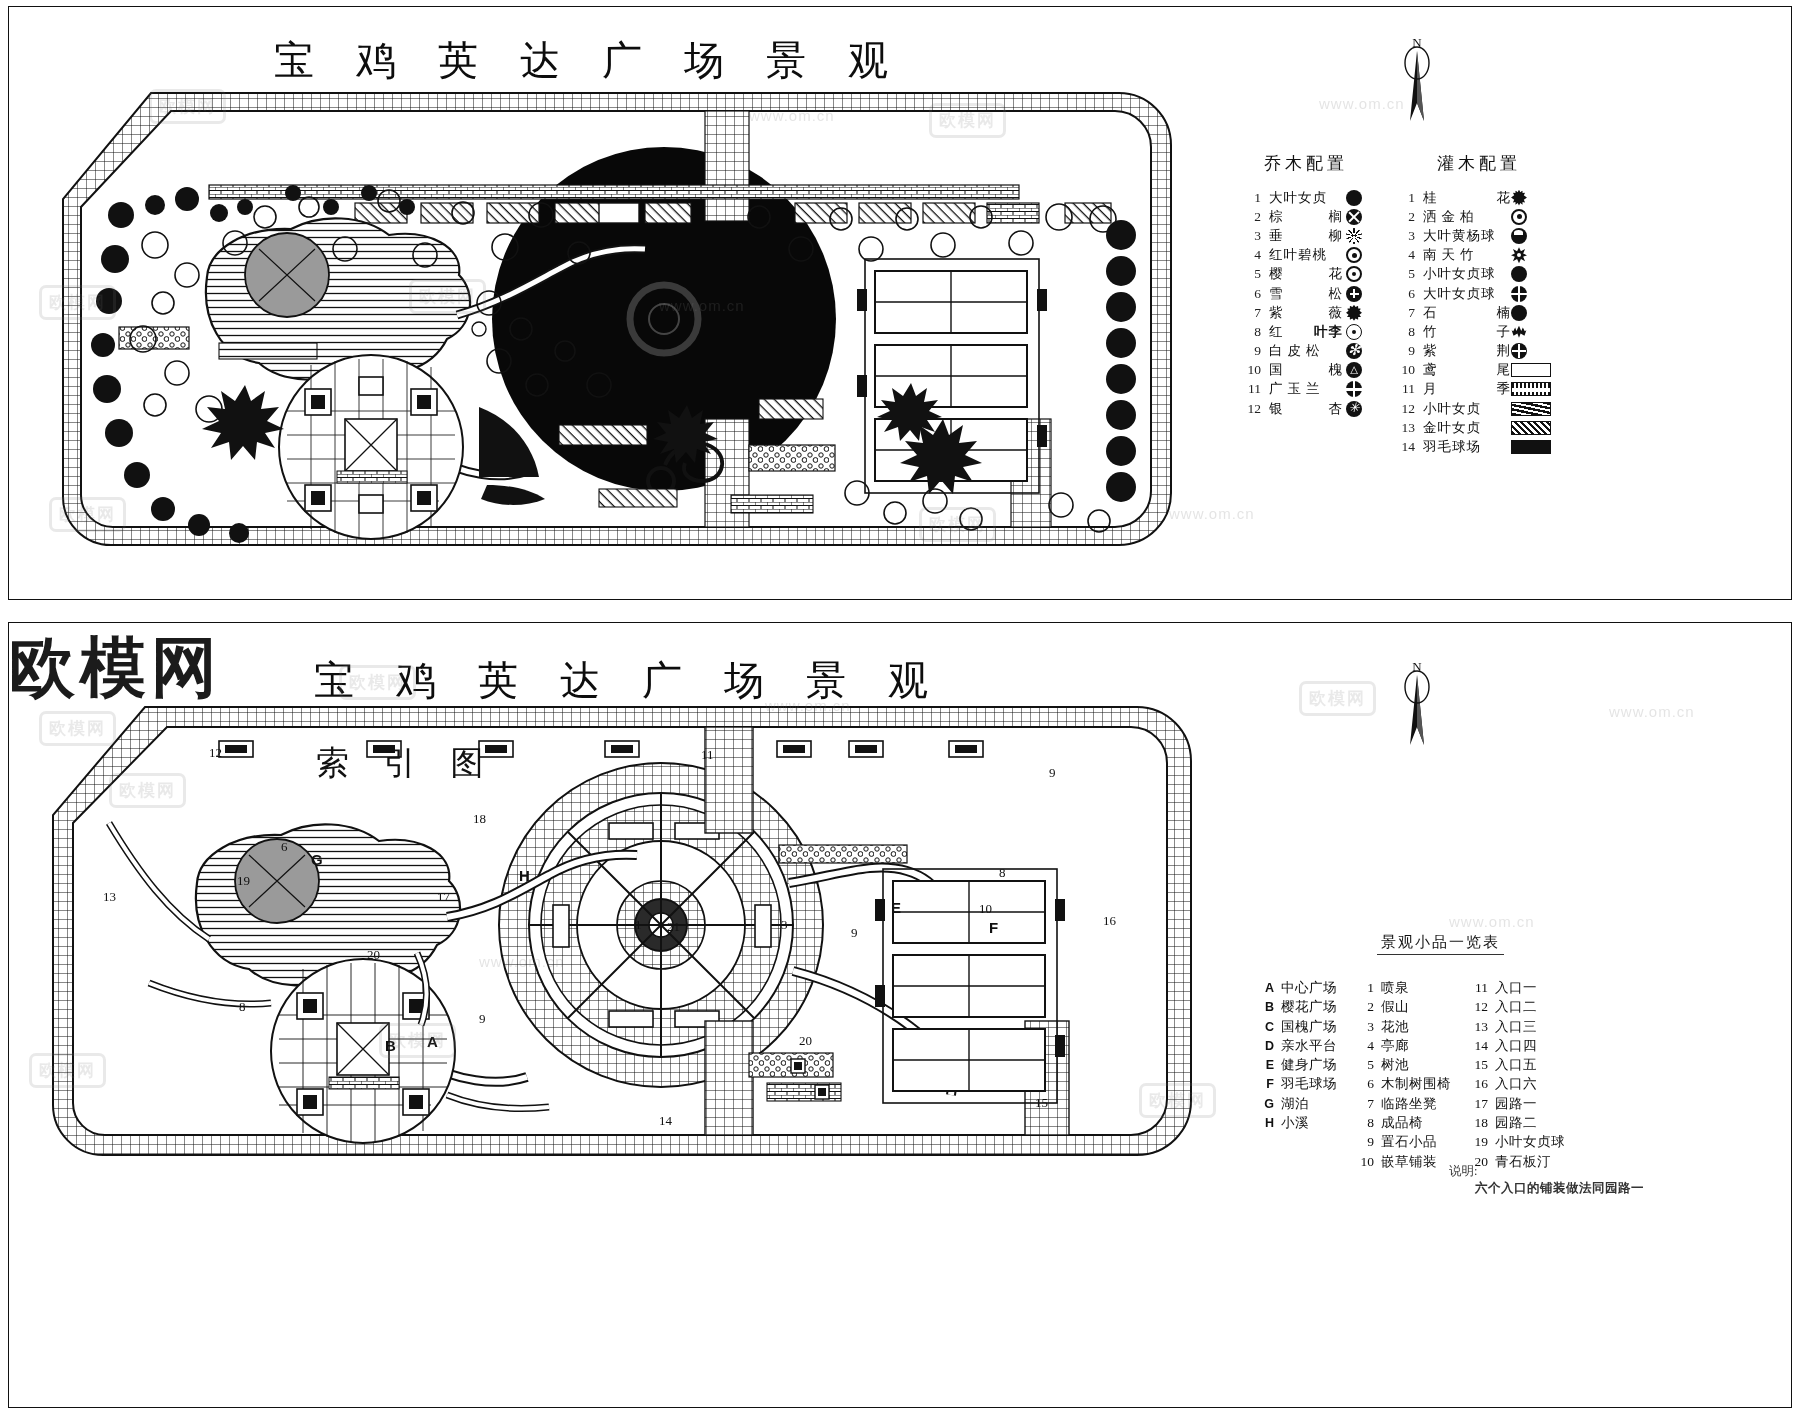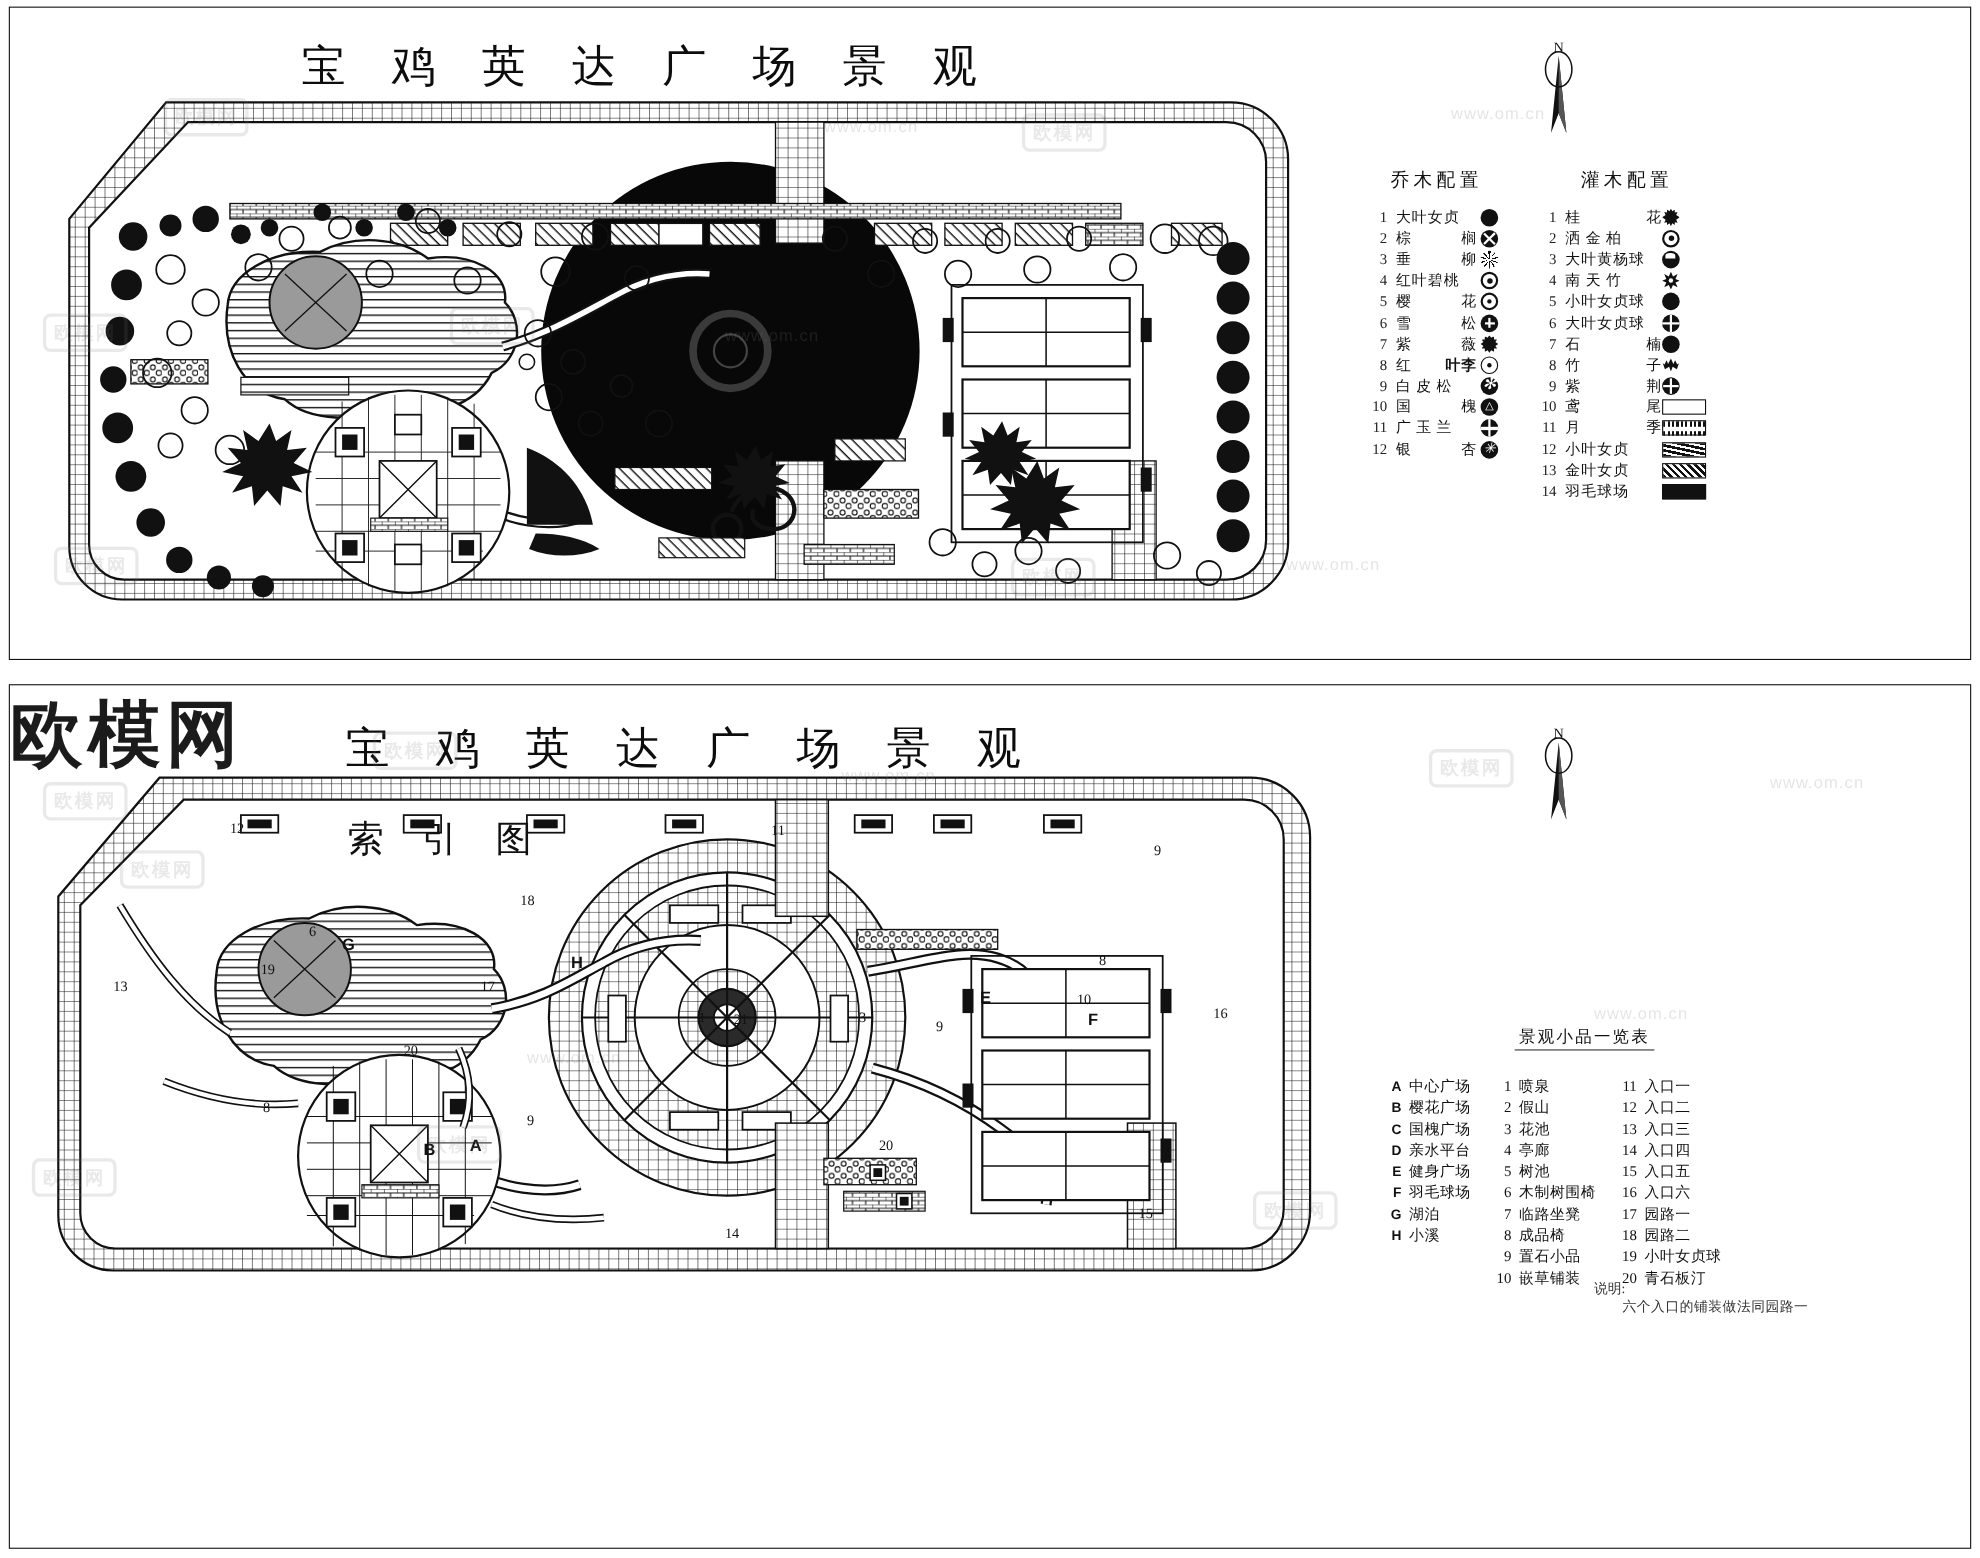--- a/index.html
+++ b/index.html
@@ -218,21 +218,21 @@
     white-space:nowrap; font-size:13.5px; color:#111;
   }
   #schedule .sch-row .k {
     width:22px; text-align:right; padding-right:7px;
     font-family:"Liberation Sans",sans-serif; font-weight:bold; font-size:12.5px;
   }
   #schedule .sch-col.num .k { font-family:"Liberation Serif",serif; font-weight:normal; font-size:13.5px; }
   #schedule .sch-row .v { letter-spacing:0.5px; }
 
   #note { position:absolute; left:1452px; top:1170px; font-size:12.5px; color:#333; }
-  #note .n2 { margin-left:26px; letter-spacing:0.5px; }
+  #note .n2 { margin-left:26px; letter-spacing:0.5px;font-weight:bold; }
 
   
   .wm {
     position:absolute; color:rgba(120,120,120,0.16);
     font-family:"Liberation Sans",sans-serif; white-space:nowrap;
     pointer-events:none; user-select:none;
   }
   .wm.box {
     border:3px solid rgba(120,120,120,0.16);
     border-radius:7px; padding:3px 7px; font-size:17px; font-weight:bold;

